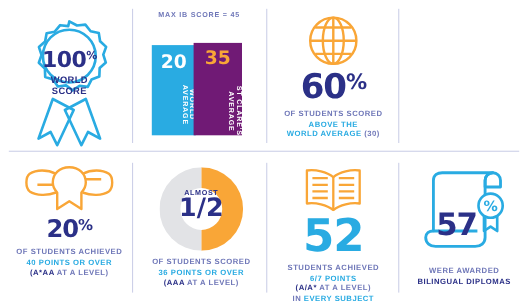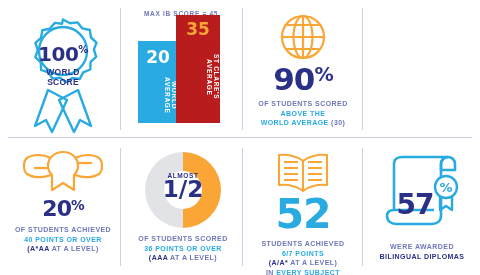--- a/index.html
+++ b/index.html
@@ -49,21 +49,21 @@
     font-size:17px;font-weight:bold;font-family:"DejaVu Sans",sans-serif;
   }
   .bar .lbl{
     position:absolute;left:0;width:100%;text-align:center;
     font-size:6.5px;font-weight:bold;letter-spacing:.7px;color:#ffffff;
     writing-mode:vertical-rl;
   }
   .bar.world{left:0;width:40px;height:82px;background:#29abe2;}
   .bar.world .val{top:6px;color:#ffffff;}
   .bar.world .lbl{top:30px;height:48px;}
-  .bar.school{left:38px;width:44px;height:108px;background:#b91c1c;}
+  .bar.school{left:38px;width:44px;height:84px;background:#701a75;}
   .bar.school .val{top:4px;color:#f9a637;}
   .bar.school .lbl{top:28px;height:68px;}
 
   
   .iconwrap{display:block;margin:0 auto;}
   .statnum{margin-top:2px;}
   .statnum .pct{font-size:.62em;vertical-align:top;position:relative;top:.06em;}
 
   
   .donut{position:relative;width:76px;height:76px;margin:0 auto;}
@@ -147,21 +147,21 @@
       <g fill="none" stroke="#f9a637" stroke-width="2.2">
         <circle cx="25" cy="25" r="21"></circle>
         <ellipse cx="25" cy="25" rx="9.5" ry="21"></ellipse>
         <line x1="4" y1="25" x2="46" y2="25"></line>
         <path d="M8.5 13 H41.5"></path>
         <path d="M8.5 37 H41.5"></path>
         <line x1="25" y1="4" x2="25" y2="46"></line>
       </g>
     </svg>
     <div class="bignum navy statnum" style="font-size:31px;">
-      <span>90</span><span class="pct">%</span>
+      <span>60</span><span class="pct">%</span>
     </div>
     <div class="cap" style="margin-top:4px;">
       <div>OF STUDENTS SCORED</div>
       <div class="hl">ABOVE THE</div>
       <div><span class="hl">WORLD AVERAGE</span><span> (30)</span></div>
     </div>
   </div>
 
 
   <div class="cell" style="left:8px;top:150px;width:110px;">

